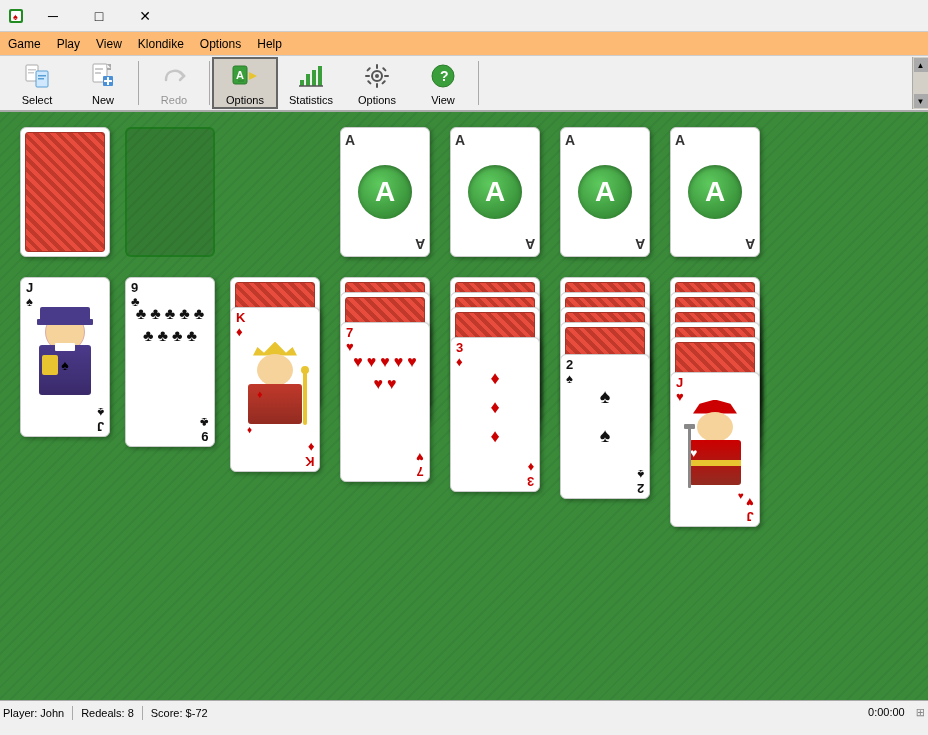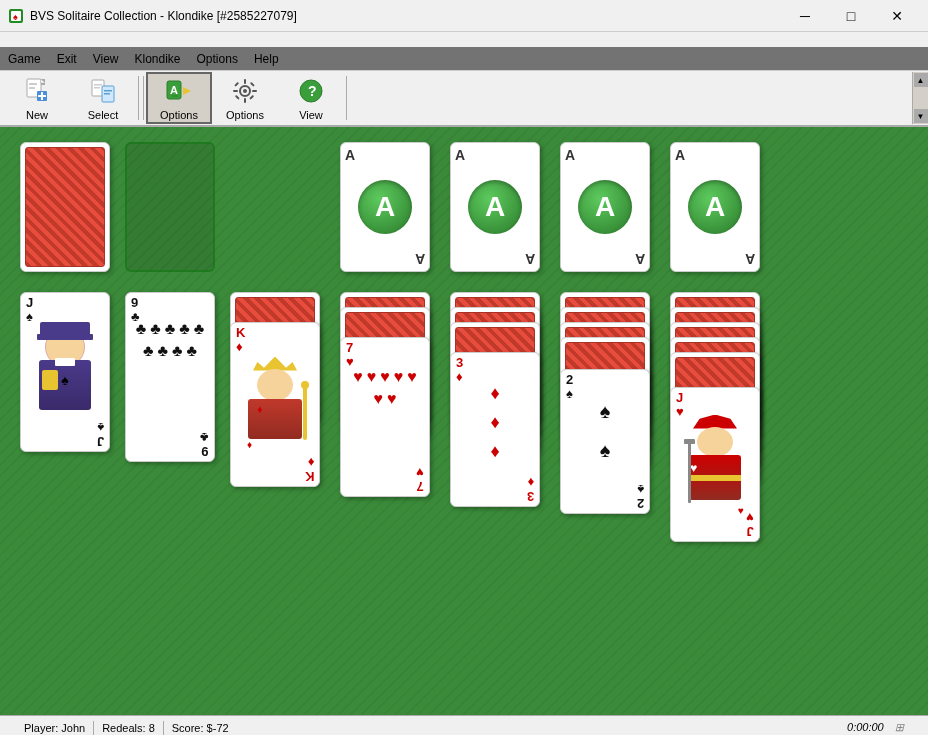--- a/index.html
+++ b/index.html
@@ -17,25 +17,24 @@
     .win-btn {
       width: 46px; height: 32px;
       display: flex; align-items: center; justify-content: center;
       cursor: pointer; font-size: 14px;
       border: none; background: transparent;
     }
 
     
     #menubar {
       height: 24px;
-      background: #737373;
+      background: #fdba74;
       display: flex;
       align-items: flex-start;
       border-bottom: 1px solid #ccc;
-      margin-top: 15px;
     }
     .menu-item {
       padding: 2px 8px;
       cursor: pointer;
       height: 100%;
       display: flex;
       align-items: center;
     }
 
     
@@ -97,31 +96,30 @@
       position: relative;
     }
 
     
     #statusbar {
       height: 24px;
       background: #f0f0f0;
       border-top: 1px solid #aaa;
       display: flex;
       align-items: center;
-      padding: 0 24px;
+      padding: 0 3px;
       font-size: 11px;
     }
     .status-sep {
       width: 1px; height: 14px;
       background: #aaa;
       margin: 0 8px;
     }
     .status-right {
       margin-left: auto;
-      font-style: italic;
     }
 
     
     .card {
       position: absolute;
       width: 90px;
       height: 130px;
       background: white;
       border: 1px solid #ccc;
       border-radius: 6px;
@@ -231,86 +229,106 @@
 <body>
 
 <div id="titlebar">
   <span style="width:16px;height:16px;margin-right:6px;display:inline-flex;align-items:center;justify-content:center;">
     <svg width="16" height="16" viewBox="0 0 16 16">
       <rect x="1" y="1" width="14" height="14" rx="2" fill="#228B22"></rect>
       <rect x="3" y="3" width="10" height="10" rx="1" fill="white"></rect>
       <text x="5" y="12" font-size="9" fill="#cc0000" font-weight="bold">♠</text>
     </svg>
   </span>
-  <span style="flex:1;font-size:12px;">BVS Solitaire Collection  -  Klondike [#2585227079]</span>
   <button class="win-btn">─</button>
   <button class="win-btn">□</button>
   <button class="win-btn close">✕</button>
 </div>
 
 <div id="menubar">
   <div class="menu-item">Game</div>
-  <div class="menu-item">Exit</div>
+  <div class="menu-item">Play</div>
   <div class="menu-item">View</div>
   <div class="menu-item">Klondike</div>
   <div class="menu-item">Options</div>
   <div class="menu-item">Help</div>
 </div>
 
 <div id="toolbar">
-
-  <button class="tb-btn">
-    <div class="tb-icon">
-      <svg class="tb-svg" viewBox="0 0 28 28">
-        <rect x="4" y="2" width="14" height="18" rx="1" fill="white" stroke="#aaa" stroke-width="1"></rect>
-        <rect x="6" y="6" width="8" height="2" rx="0.5" fill="#ccc"></rect>
-        <rect x="6" y="10" width="6" height="2" rx="0.5" fill="#ccc"></rect>
-        <polygon points="18,2 22,2 22,8 18,8" fill="#aaa"></polygon>
-
-        <polygon points="18,2 22,6 18,6" fill="white" stroke="#aaa" stroke-width="0.5"></polygon>
-        <rect x="14" y="14" width="10" height="10" rx="1" fill="#4a90d9"></rect>
-        <rect x="18" y="15" width="2" height="8" rx="0.5" fill="white"></rect>
-        <rect x="15" y="18" width="8" height="2" rx="0.5" fill="white"></rect>
-      </svg>
-    </div>
-    <span>New</span>
-  </button>
 
   <button class="tb-btn">
     <div class="tb-icon">
       <svg class="tb-svg" viewBox="0 0 28 28">
         <rect x="3" y="3" width="12" height="16" rx="1" fill="white" stroke="#aaa"></rect>
         <rect x="5" y="7" width="8" height="1.5" fill="#ccc"></rect>
         <rect x="5" y="10" width="6" height="1.5" fill="#ccc"></rect>
         <rect x="13" y="9" width="12" height="16" rx="1" fill="#d0e8ff" stroke="#5a9fd4"></rect>
         <rect x="15" y="13" width="8" height="1.5" fill="#5a9fd4"></rect>
         <rect x="15" y="16" width="6" height="1.5" fill="#5a9fd4"></rect>
       </svg>
     </div>
     <span>Select</span>
   </button>
 
+  <button class="tb-btn">
+    <div class="tb-icon">
+      <svg class="tb-svg" viewBox="0 0 28 28">
+        <rect x="4" y="2" width="14" height="18" rx="1" fill="white" stroke="#aaa" stroke-width="1"></rect>
+        <rect x="6" y="6" width="8" height="2" rx="0.5" fill="#ccc"></rect>
+        <rect x="6" y="10" width="6" height="2" rx="0.5" fill="#ccc"></rect>
+        <polygon points="18,2 22,2 22,8 18,8" fill="#aaa"></polygon>
+
+        <polygon points="18,2 22,6 18,6" fill="white" stroke="#aaa" stroke-width="0.5"></polygon>
+        <rect x="14" y="14" width="10" height="10" rx="1" fill="#4a90d9"></rect>
+        <rect x="18" y="15" width="2" height="8" rx="0.5" fill="white"></rect>
+        <rect x="15" y="18" width="8" height="2" rx="0.5" fill="white"></rect>
+      </svg>
+    </div>
+    <span>New</span>
+  </button>
+
   <div class="toolbar-sep"></div>
 
 
+  <button class="tb-btn disabled">
+    <div class="tb-icon">
+      <svg class="tb-svg" viewBox="0 0 28 28">
+        <path d="M20 10 L24 14 L20 18" stroke="#888" stroke-width="2.5" fill="none" stroke-linecap="round"></path>
+        <path d="M24 14 Q18 6 10 10 Q6 12 6 18" stroke="#888" stroke-width="2.5" fill="none" stroke-linecap="round"></path>
+      </svg>
+    </div>
+    <span>Redo</span>
+  </button>
 
   <div class="toolbar-sep"></div>
 
   <button class="tb-btn active">
     <div class="tb-icon">
       <svg class="tb-svg" viewBox="0 0 28 28">
         <rect x="2" y="4" width="14" height="18" rx="2" fill="#3a9e3a" stroke="#2d7d2d"></rect>
         <text x="5" y="17" font-size="11" fill="white" font-weight="bold">A</text>
         <polygon points="18,10 26,14 18,18" fill="#e8c430"></polygon>
         <rect x="7" y="18" width="6" height="2" rx="0.5" fill="#2d7d2d" opacity="0.5"></rect>
       </svg>
     </div>
     <span>Options</span>
   </button>
 
+  <button class="tb-btn">
+    <div class="tb-icon">
+      <svg class="tb-svg" viewBox="0 0 28 28">
+        <rect x="3" y="18" width="4" height="6" fill="#3a9e3a"></rect>
+        <rect x="9" y="12" width="4" height="12" fill="#3a9e3a"></rect>
+        <rect x="15" y="8" width="4" height="16" fill="#3a9e3a"></rect>
+        <rect x="21" y="4" width="4" height="20" fill="#3a9e3a"></rect>
+        <line x1="2" y1="24" x2="26" y2="24" stroke="#555" stroke-width="1.5"></line>
+      </svg>
+    </div>
+    <span>Statistics</span>
+  </button>
 
   <button class="tb-btn">
     <div class="tb-icon">
       <svg class="tb-svg" viewBox="0 0 28 28">
         <circle cx="14" cy="14" r="5" fill="none" stroke="#555" stroke-width="2"></circle>
         <circle cx="14" cy="14" r="2" fill="#555"></circle>
         <rect x="13" y="2" width="2" height="5" rx="1" fill="#555"></rect>
         <rect x="13" y="21" width="2" height="5" rx="1" fill="#555"></rect>
         <rect x="2" y="13" width="5" height="2" rx="1" fill="#555"></rect>
         <rect x="21" y="13" width="5" height="2" rx="1" fill="#555"></rect>

